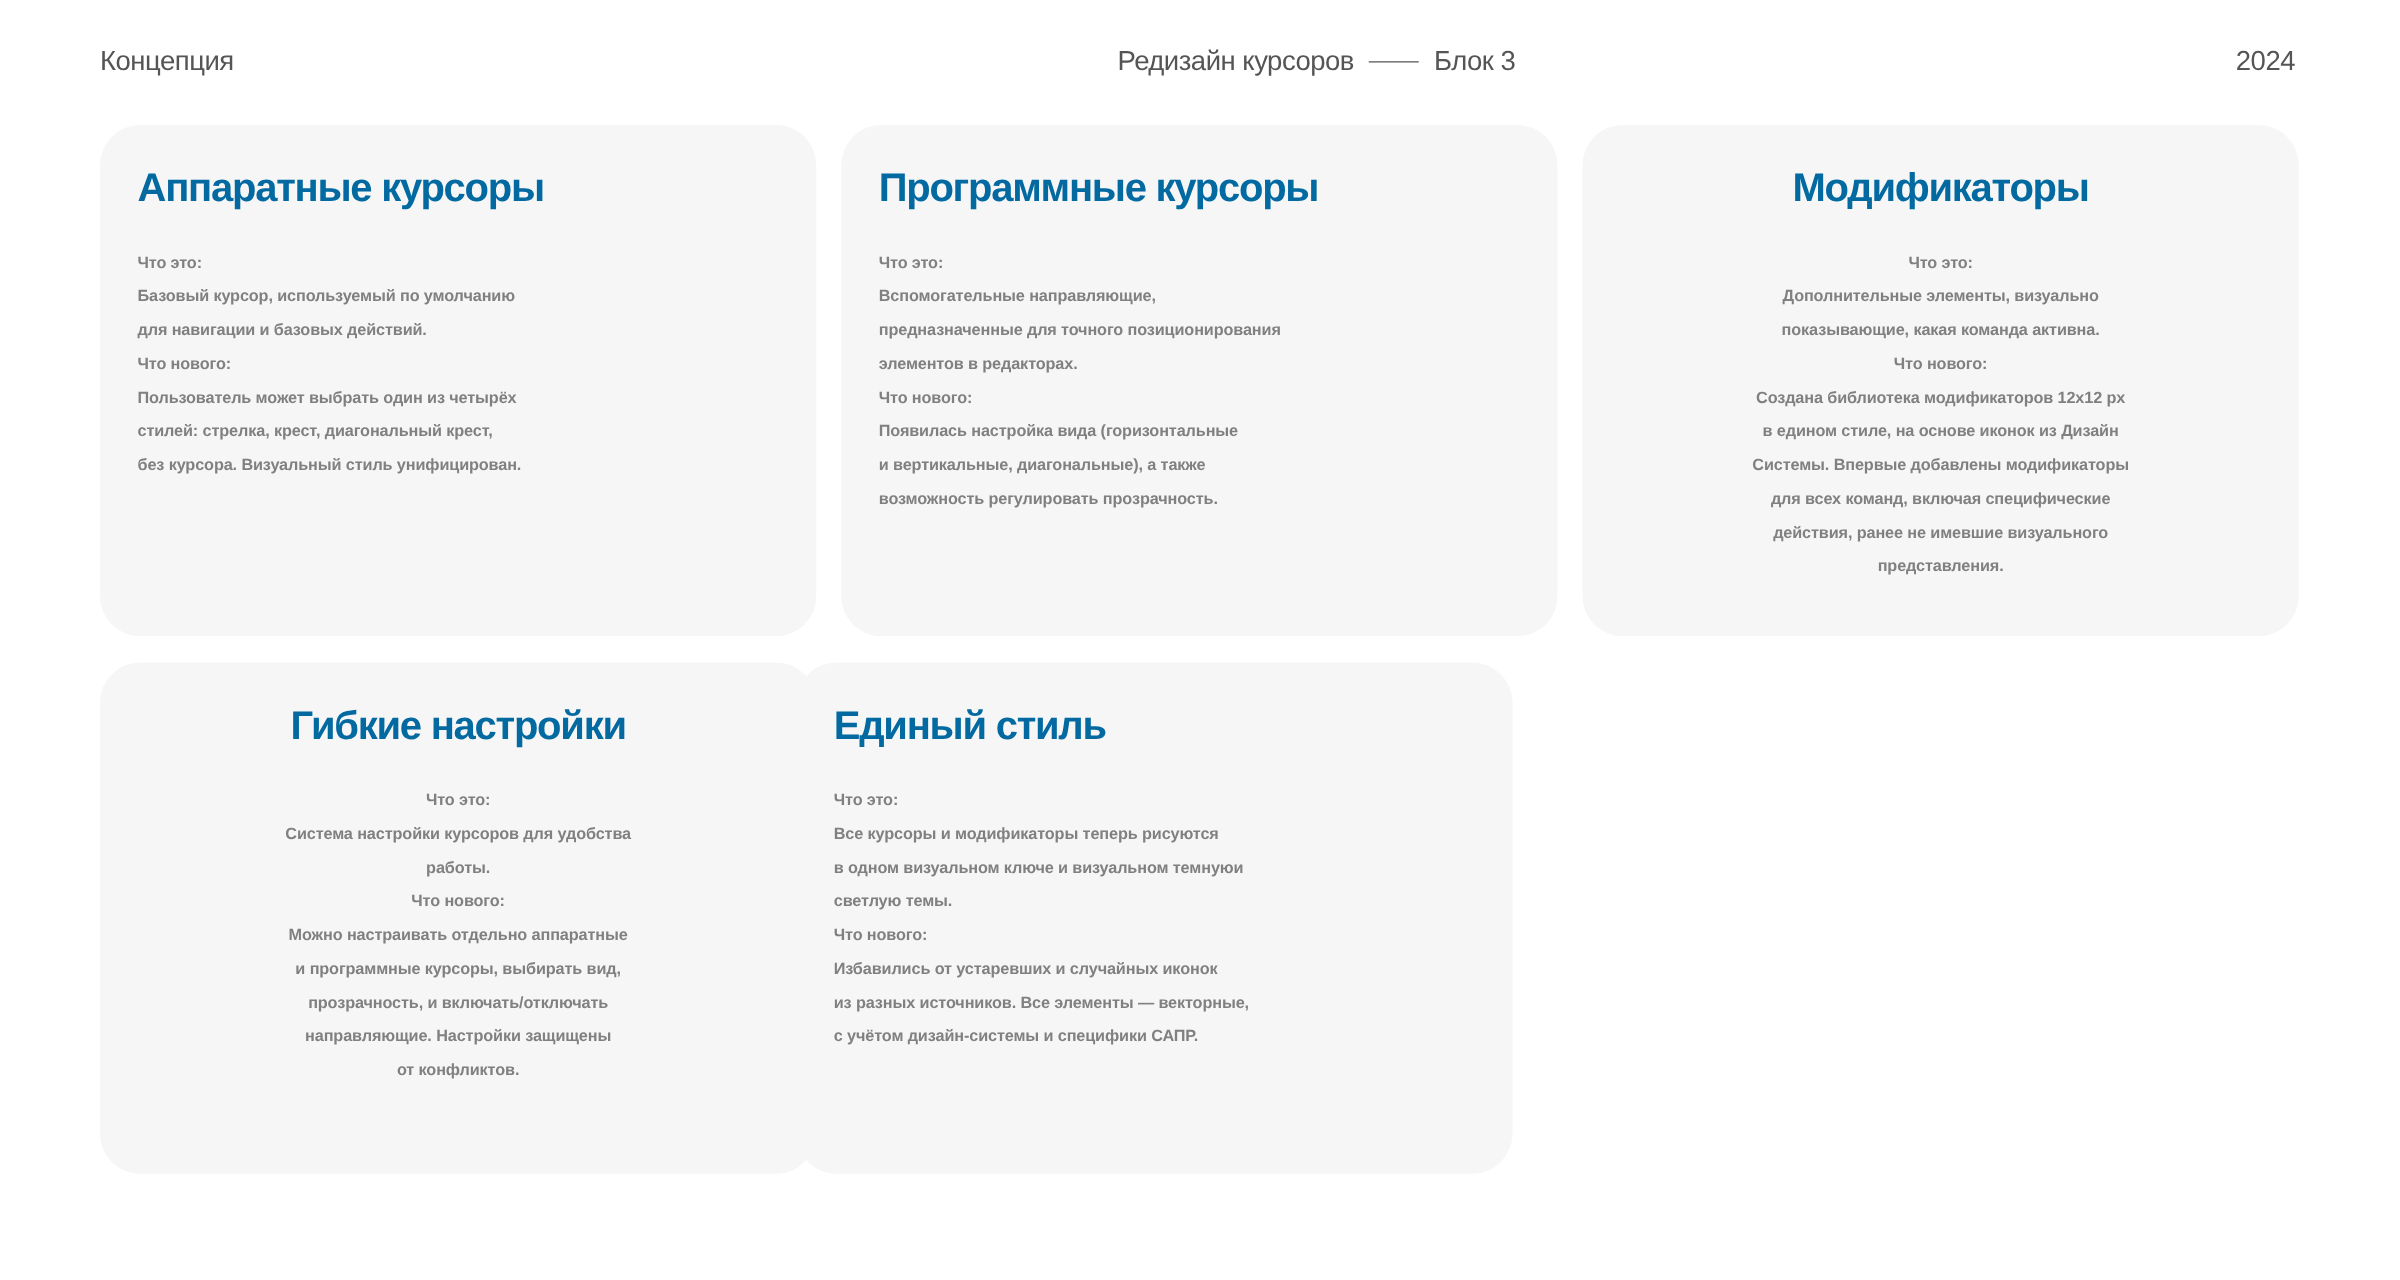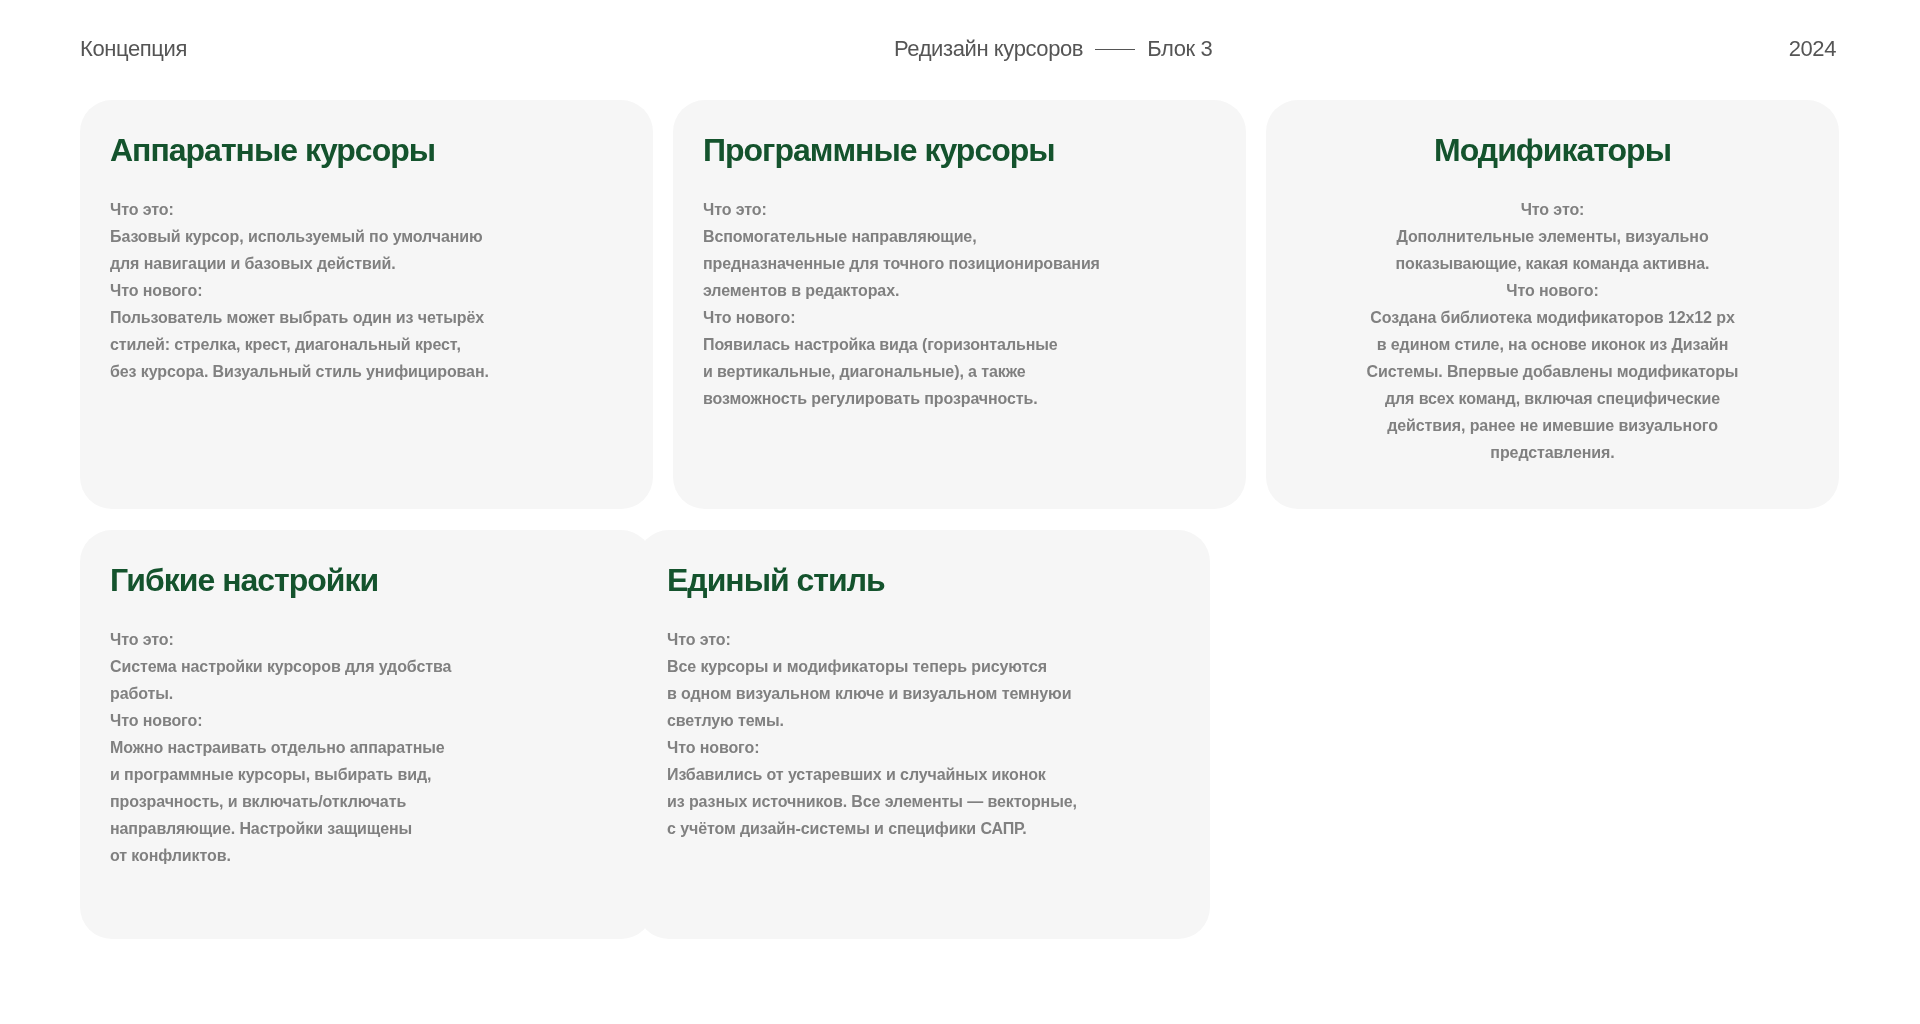--- a/index.html
+++ b/index.html
@@ -15,25 +15,25 @@
     .header .center { position: absolute; left: 814px; top: 0; display: flex; align-items: center; white-space: nowrap; }
     .header .center .divider { display: inline-block; width: 40px; height: 1px; background: #555555; margin: 0 12px 0 12px; }
     .header .right { position: absolute; right: 0; top: 0; text-align: right; }
 
     .card {
       position: absolute; width: 573px; height: 409px;
       background: #f6f6f6; border-radius: 32px;
       padding: 30px 30px 0 30px;
     }
     .card h2 {
-      font-size: 32px; font-weight: bold; color: #14532d; letter-spacing: -1px;
+      font-size: 32px; font-weight: bold; color: #0369a1; letter-spacing: -1px;
       line-height: 40px; margin-bottom: 26px;
     }
     .card .label, .card .text {
-      font-size: 16px; color: #808080; line-height: 27px; font-weight: bold;
+      font-size: 13px; color: #808080; line-height: 27px; font-weight: bold;
       letter-spacing: -0.1px;
     }
     .card .label { font-weight: bold; }
     .card .section + .section { }
     .card .text { white-space: pre-line; }
   </style>
 </head>
 <body>
 
 <div class="header">
@@ -88,21 +88,21 @@
     <div class="label">Что нового:</div>
     <div class="text">Создана библиотека модификаторов 12x12 px
 в едином стиле, на основе иконок из Дизайн
 Системы. Впервые добавлены модификаторы
 для всех команд, включая специфические
 действия, ранее не имевшие визуального
 представления.</div>
   </div>
 </div>
 
-<div class="card" style="left:80px; top:530px;">
+<div class="card" style="left:80px; top:530px;text-align:center;">
   <h2>Гибкие настройки</h2>
   <div class="section">
     <div class="label">Что это:</div>
     <div class="text">Система настройки курсоров для удобства
 работы.</div>
   </div>
   <div class="section">
     <div class="label">Что нового:</div>
     <div class="text">Можно настраивать отдельно аппаратные
 и программные курсоры, выбирать вид,

